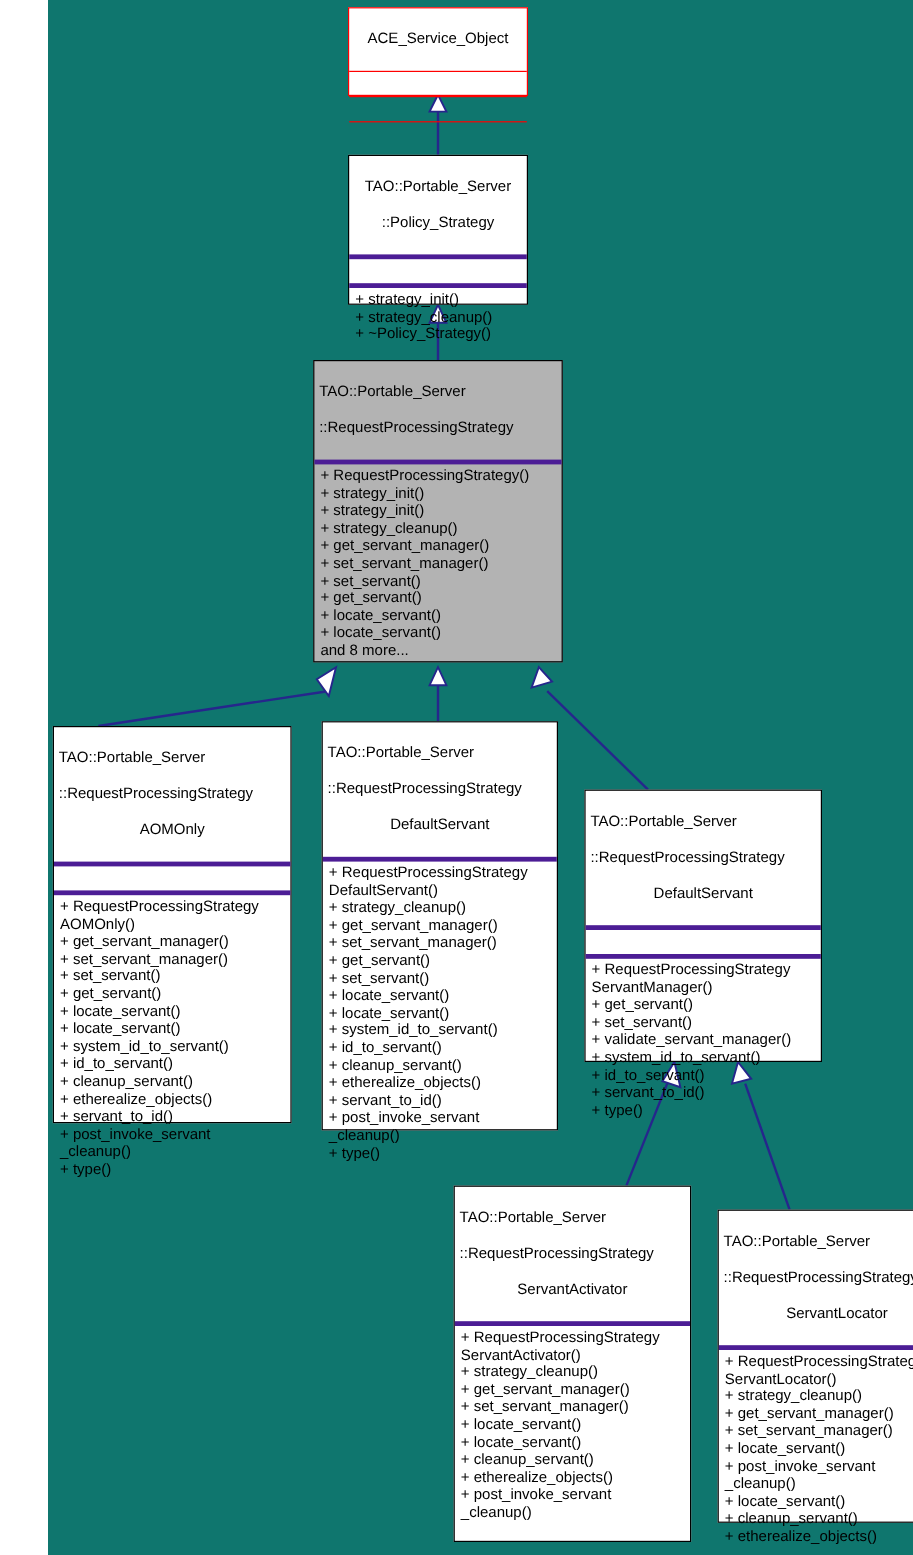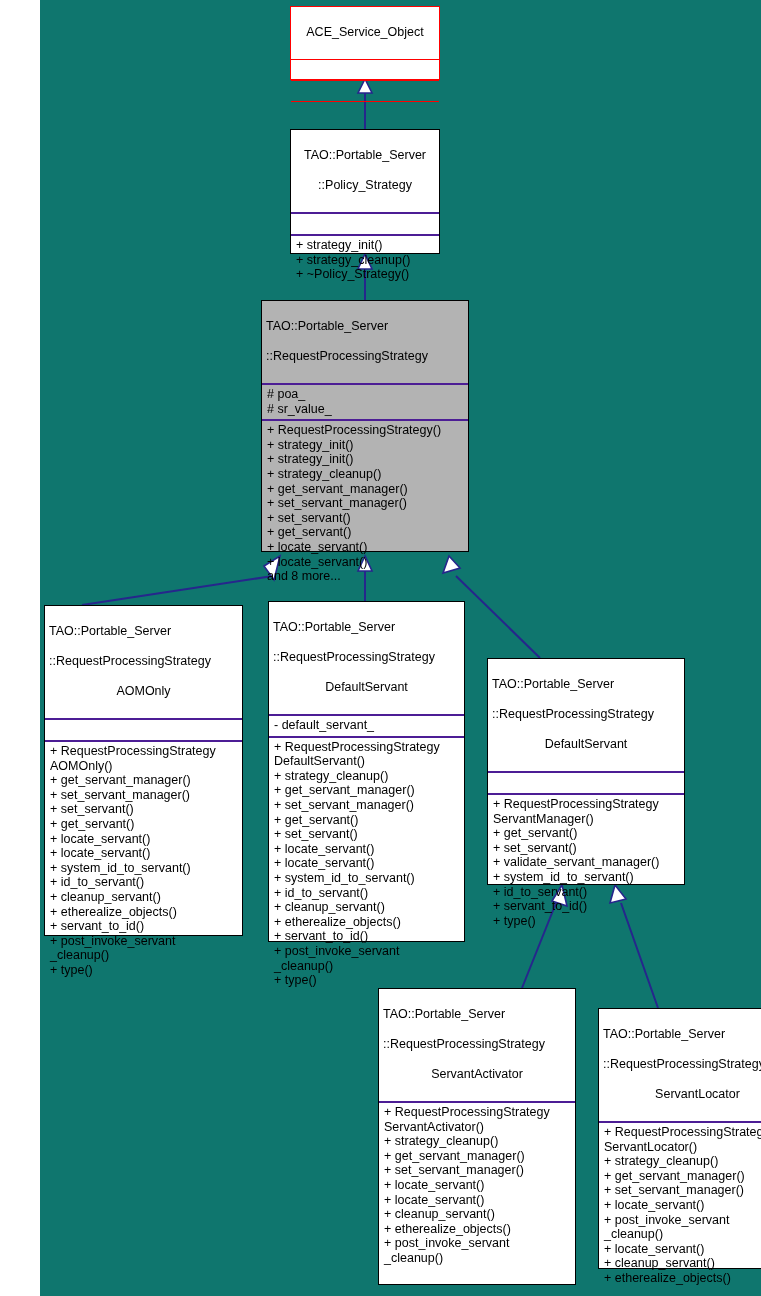--- a/index.html
+++ b/index.html
@@ -28,21 +28,21 @@
   }
   .uml-box.highlight {
     background: #b3b3b3;
     border: 1px solid #000000;
   }
   .uml-box.root {
     border: 1px solid #ff0000;
     background: #ffffff;
   }
   .compartment {
-    border-bottom: 2px solid #4c1d95;
+    border-bottom: 4px solid #4c1d95;
     padding: 2px 5px 3px 5px;
   }
   .uml-box.root .compartment {
     border-bottom: 1px solid #ff0000;
   }
   .compartment.last {
     border-bottom: none;
   }
   .title {
     text-align: center;
@@ -150,24 +150,20 @@
       <div class="meth-line">+ strategy_cleanup()</div>
       <div class="meth-line">+ ~Policy_Strategy()</div>
     </div>
   </div>
 
   <div class="uml-box highlight" style="left:221px; top:300px; width:208px; height:252px;">
     <div class="compartment title">
       <span class="ln l">TAO::Portable_Server</span>
       <span class="ln l"> ::RequestProcessingStrategy</span>
     </div>
-    <div class="compartment">
-      <div class="attr-line"># poa_</div>
-      <div class="attr-line"># sr_value_</div>
-    </div>
     <div class="compartment last">
       <div class="meth-line">+ RequestProcessingStrategy()</div>
       <div class="meth-line">+ strategy_init()</div>
       <div class="meth-line">+ strategy_init()</div>
       <div class="meth-line">+ strategy_cleanup()</div>
       <div class="meth-line">+ get_servant_manager()</div>
       <div class="meth-line">+ set_servant_manager()</div>
       <div class="meth-line">+ set_servant()</div>
       <div class="meth-line">+ get_servant()</div>
       <div class="meth-line">+ locate_servant()</div>
@@ -201,23 +197,20 @@
 _cleanup()</div>
       <div class="meth-line">+ type()</div>
     </div>
   </div>
 
   <div class="uml-box" style="left:228px; top:601px; width:197px; height:341px;">
     <div class="compartment title">
       <span class="ln l">TAO::Portable_Server</span>
       <span class="ln l">::RequestProcessingStrategy</span>
       <span class="ln">DefaultServant</span>
-    </div>
-    <div class="compartment">
-      <div class="attr-line">- default_servant_</div>
     </div>
     <div class="compartment last">
       <div class="meth-line">+ RequestProcessingStrategy
 DefaultServant()</div>
       <div class="meth-line">+ strategy_cleanup()</div>
       <div class="meth-line">+ get_servant_manager()</div>
       <div class="meth-line">+ set_servant_manager()</div>
       <div class="meth-line">+ get_servant()</div>
       <div class="meth-line">+ set_servant()</div>
       <div class="meth-line">+ locate_servant()</div>

